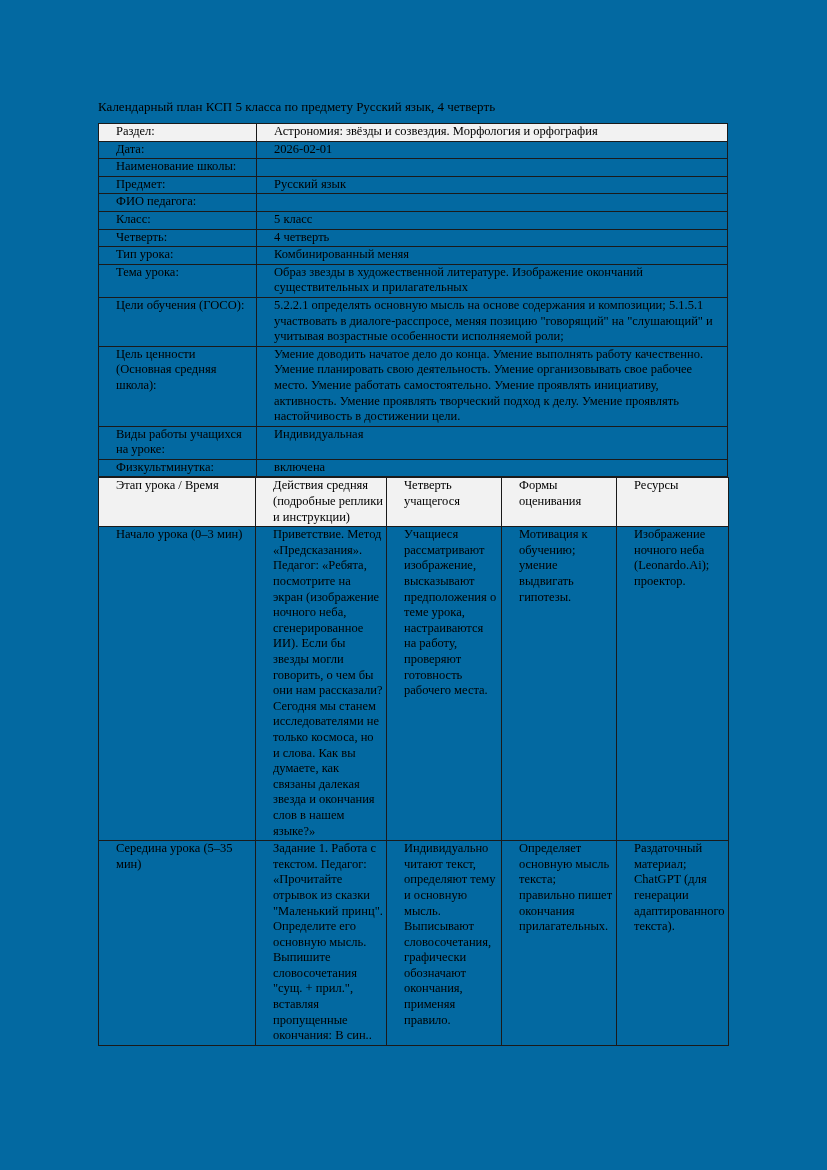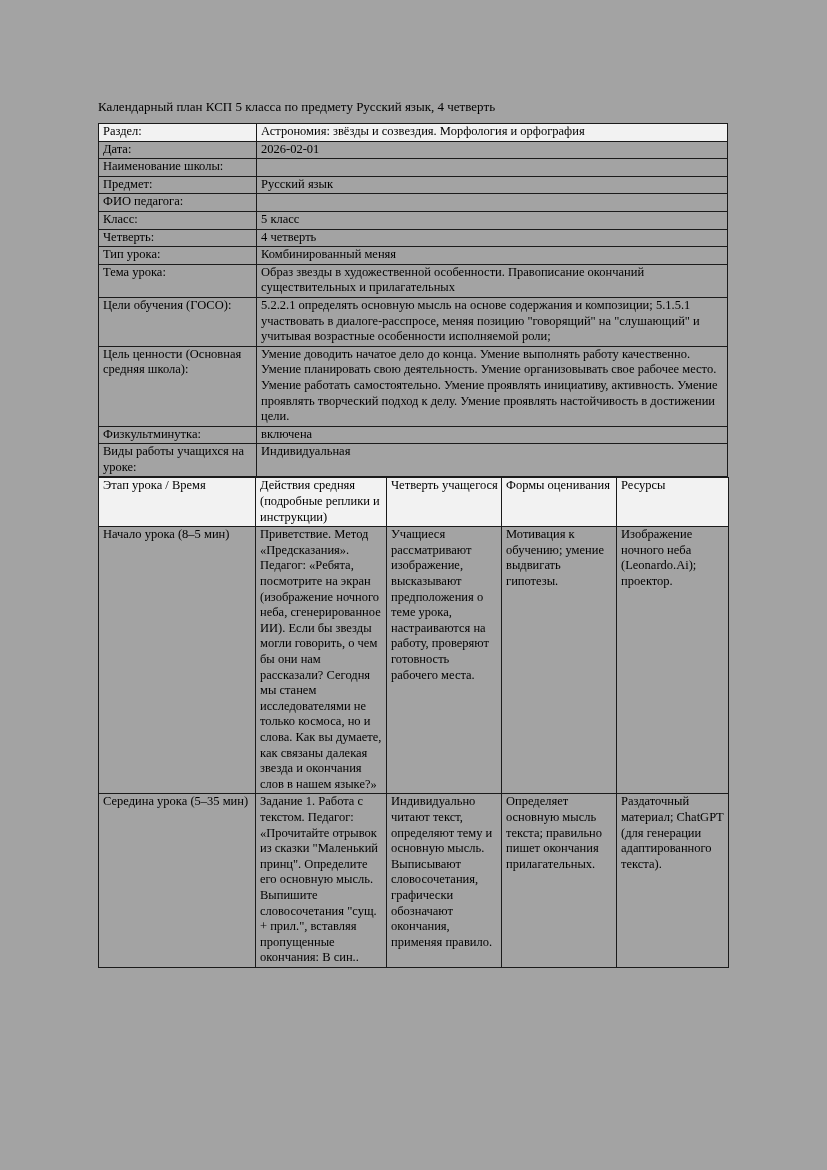--- a/index.html
+++ b/index.html
@@ -7,21 +7,21 @@
     width: 827px;
     background: #ffffff;
     font-family: "Liberation Serif", "DejaVu Serif", serif;
     color: #000000;
   }
   body { height: 1170px; overflow: hidden; }
   .page {
     position: relative;
     width: 827px;
     height: 1170px;
-    background: #a3a3a3;
+    background: #0369a1;
   }
   .content {
     position: absolute;
     left: 98px;
     top: 99px;
     width: 630px;
   }
   .doc-title {
     font-size: 13px;
     line-height: 15px;
@@ -33,21 +33,21 @@
     table-layout: fixed;
     width: 630px;
     font-size: 12.5px;
     line-height: 15.6px;
   }
   td, th {
     border: 1px solid #1a1a1a;
     vertical-align: top;
     text-align: left;
     font-weight: normal;
-    padding: 0px 3px 1px 4px;
+    padding: 0px 3px 1px 17px;
     word-wrap: break-word;
   }
   tr.shaded td, tr.shaded th { background: #f2f2f2; }
   .info-table td.label { width: 158px; }
   .section-label {
     font-size: 13px;
     line-height: 15px;
     margin-top: 2px;
     margin-bottom: 8px;
   }
@@ -94,37 +94,37 @@
         <tr>
           <td class="label">Четверть:</td>
           <td class="value">4 четверть</td>
         </tr>
         <tr>
           <td class="label">Тип урока:</td>
           <td class="value">Комбинированный меняя</td>
         </tr>
         <tr>
           <td class="label">Тема урока:</td>
-          <td class="value">Образ звезды в художественной особенности. Правописание окончаний существительных и прилагательных</td>
+          <td class="value">Образ звезды в художественной литературе. Изображение окончаний существительных и прилагательных</td>
         </tr>
         <tr>
           <td class="label">Цели обучения (ГОСО):</td>
           <td class="value">5.2.2.1 определять основную мысль на основе содержания и композиции; 5.1.5.1 участвовать в диалоге-расспросе, меняя позицию "говорящий" на "слушающий" и учитывая возрастные особенности исполняемой роли;</td>
         </tr>
         <tr>
           <td class="label">Цель ценности (Основная средняя школа):</td>
           <td class="value">Умение доводить начатое дело до конца. Умение выполнять работу качественно. Умение планировать свою деятельность. Умение организовывать свое рабочее место. Умение работать самостоятельно. Умение проявлять инициативу, активность. Умение проявлять творческий подход к делу. Умение проявлять настойчивость в достижении цели.</td>
         </tr>
         <tr>
+          <td class="label">Виды работы учащихся на уроке:</td>
+          <td class="value">Индивидуальная</td>
+        </tr>
+        <tr>
           <td class="label">Физкультминутка:</td>
           <td class="value">включена</td>
-        </tr>
-        <tr>
-          <td class="label">Виды работы учащихся на уроке:</td>
-          <td class="value">Индивидуальная</td>
         </tr>
       </tbody>
     </table>
 
 
     <table class="flow-table">
       <colgroup>
         <col class="c1">
           <col class="c2">
           <col class="c3">
@@ -135,21 +135,21 @@
         <tr class="shaded">
           <th>Этап урока / Время</th>
           <th>Действия средняя (подробные реплики и инструкции)</th>
           <th>Четверть учащегося</th>
           <th>Формы оценивания</th>
           <th>Ресурсы</th>
         </tr>
       </thead>
       <tbody>
         <tr>
-          <td>Начало урока (8–5 мин)</td>
+          <td>Начало урока (0–3 мин)</td>
           <td>Приветствие. Метод «Предсказания». Педагог: «Ребята, посмотрите на экран (изображение ночного неба, сгенерированное ИИ). Если бы звезды могли говорить, о чем бы они нам рассказали? Сегодня мы станем исследователями не только космоса, но и слова. Как вы думаете, как связаны далекая звезда и окончания слов в нашем языке?»</td>
           <td>Учащиеся рассматривают изображение, высказывают предположения о теме урока, настраиваются на работу, проверяют готовность рабочего места.</td>
           <td>Мотивация к обучению; умение выдвигать гипотезы.</td>
           <td>Изображение ночного неба (Leonardo.Ai); проектор.</td>
         </tr>
         <tr>
           <td>Середина урока (5–35 мин)</td>
           <td>Задание 1. Работа с текстом. Педагог: «Прочитайте отрывок из сказки "Маленький принц". Определите его основную мысль. Выпишите словосочетания "сущ. + прил.", вставляя пропущенные окончания: В син..</td>
           <td>Индивидуально читают текст, определяют тему и основную мысль. Выписывают словосочетания, графически обозначают окончания, применяя правило.</td>
           <td>Определяет основную мысль текста; правильно пишет окончания прилагательных.</td>

